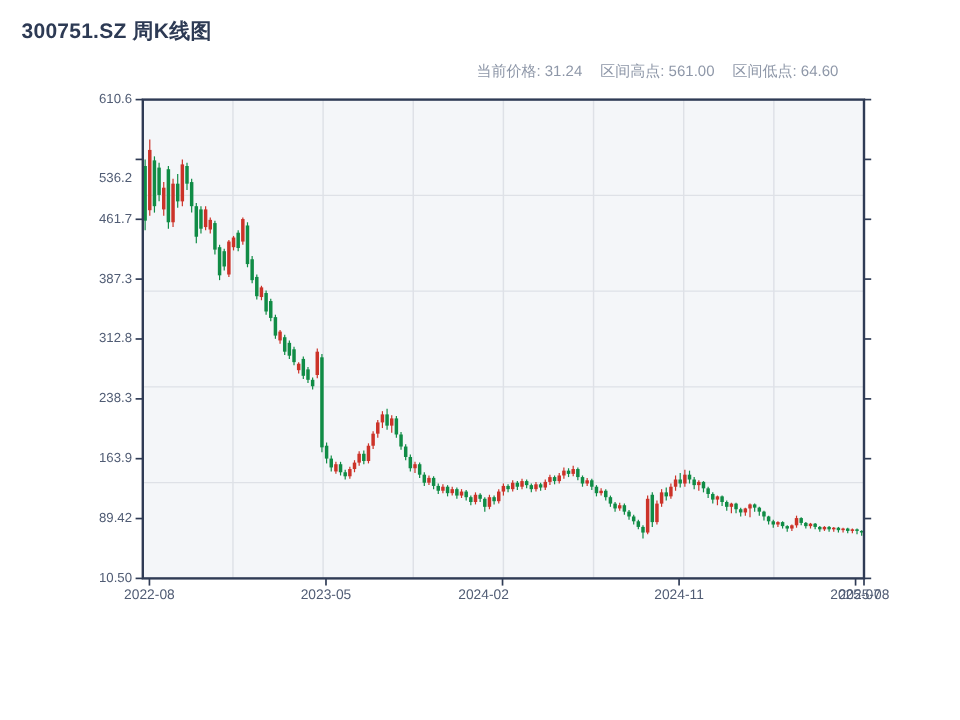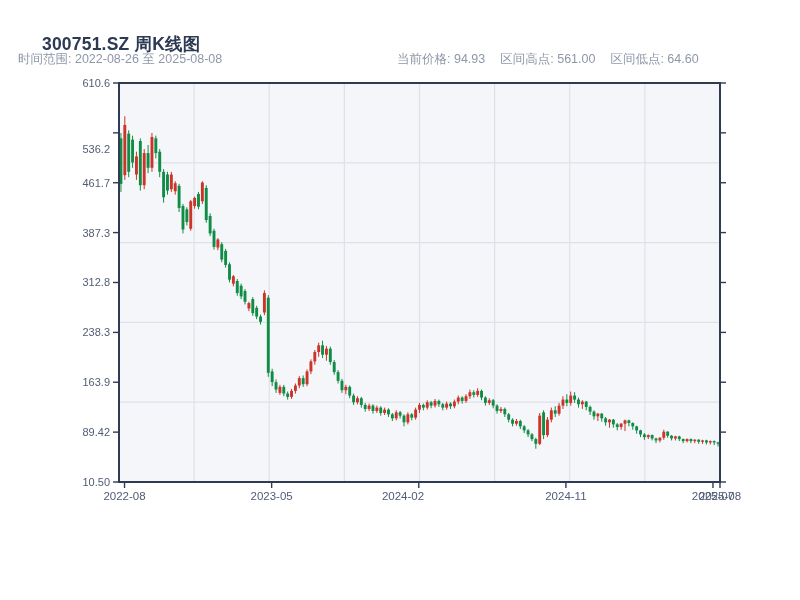--- a/index.html
+++ b/index.html
@@ -1,34 +1,33 @@
 <!DOCTYPE html>
 <html><head>
 <meta charset="utf-8">
 <style>
   html,body{margin:0;padding:0;background:#ffffff;}
   .screen{position:relative;width:800px;height:600px;background:#ffffff;overflow:hidden;
           font-family:"Liberation Sans","DejaVu Sans",sans-serif;}
-  .title{position:absolute;left:18px;top:32px;font-size:17.5px;font-weight:600;color:#2d3a54;letter-spacing:.2px;margin-left:24px;}
+  .title{position:absolute;left:18px;top:14px;font-size:17.5px;font-weight:600;color:#2d3a54;letter-spacing:.2px;}
   .subtitle{position:absolute;left:18px;top:51px;font-size:12.5px;color:#8e97a8;}
   .stats{position:absolute;left:397px;top:51px;font-size:12.5px;color:#8e97a8;display:flex;gap:15px;white-space:nowrap;}
   .plot{position:absolute;left:119px;top:83px;width:601px;height:399px;background:#f4f6f9;}
   .plot svg{position:absolute;left:0;top:0;overflow:visible;}
   .axis-labels{position:absolute;left:0;top:0;width:800px;height:428px;pointer-events:none;}
   .ytick{position:absolute;left:4px;width:106px;text-align:right;font-size:11px;color:#505c74;line-height:14px;}
   .xtick{position:absolute;font-size:11.5px;color:#505c74;line-height:14px;transform:translateX(-50%);white-space:nowrap;}
 </style>
 </head>
 <body>
 
 <div class="screen">
   <div class="title">300751.SZ 周K线图</div>
-  <div class="subtitle">时间范围: 2022-08-26 至 2025-08-08</div>
   <div class="stats">
-    <span>当前价格: 94.93</span>
+    <span>当前价格: 31.24</span>
     <span>区间高点: 561.00</span>
     <span>区间低点: 64.60</span>
   </div>
   <div class="plot">
     <svg id="plot-svg" width="601" height="399">
         <rect x="0" y="0" width="601" height="399" fill="#f4f6f9"></rect>
         <line x1="75.125" y1="0" x2="75.125" y2="399" stroke="#dee1e7" stroke-width="1.2"></line>
         <line x1="150.25" y1="0" x2="150.25" y2="399" stroke="#dee1e7" stroke-width="1.2"></line>
         <line x1="225.375" y1="0" x2="225.375" y2="399" stroke="#dee1e7" stroke-width="1.2"></line>
         <line x1="300.5" y1="0" x2="300.5" y2="399" stroke="#dee1e7" stroke-width="1.2"></line>

